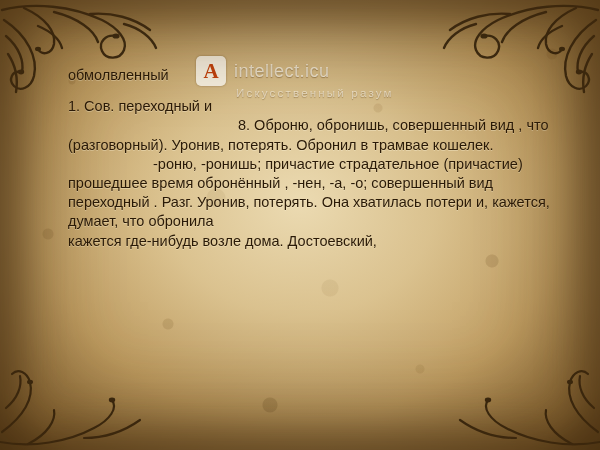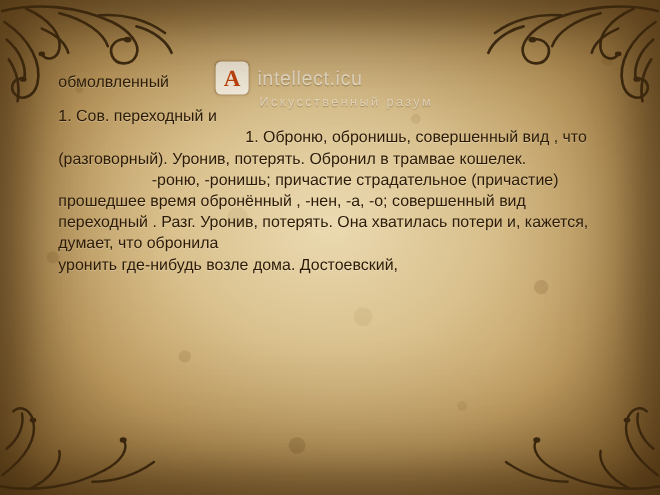--- a/index.html
+++ b/index.html
@@ -105,21 +105,21 @@
     margin-left: 40px;
     font-size: 11.5px;
     letter-spacing: 2.2px;
     color: rgba(255, 250, 238, 0.62);
     text-shadow: 0 1px 1px rgba(90, 60, 20, 0.4);
   }
 
   
   .article {
     position: absolute;
-    left: 53px;
+    left: 68px;
     top: 66px;
     width: 498px;
     font-size: 14.5px;
     line-height: 19.2px;
     color: #2a1a07;
     text-shadow: 0 1px 0 rgba(255, 246, 220, 0.35);
   }
   .article p {
     margin: 0;
   }
@@ -213,19 +213,19 @@
       <div class="wm-badge">A</div>
       <div class="wm-text">intellect.icu</div>
     </div>
     <div class="wm-sub">Искусственный  разум</div>
   </div>
 
   <div class="article">
     <p>обмолвленный</p>
     <div class="gap-sm"></div>
     <p>1. Сов.   переходный  и</p>
-    <p class="indent-1">1. Оброню, обронишь, совершенный вид , что (разговорный). Уронив, потерять. Обронил в трамвае кошелек.</p>
+    <p class="indent-1">8. Оброню, обронишь, совершенный вид , что (разговорный). Уронив, потерять. Обронил в трамвае кошелек.</p>
     <p class="indent-2">-роню, -ронишь;  причастие страдательное (причастие)   прошедшее время обронённый , -нен, -а, -о;  совершенный вид  переходный .  Разг. Уронив, потерять.  Она хватилась потери и, кажется, думает, что обронила</p>
-    <p>уронить где-нибудь возле дома. Достоевский,</p>
+    <p>кажется где-нибудь возле дома. Достоевский,</p>
   </div>
 
   <div class="vignette"></div>
 </div>
 
 </body></html>

